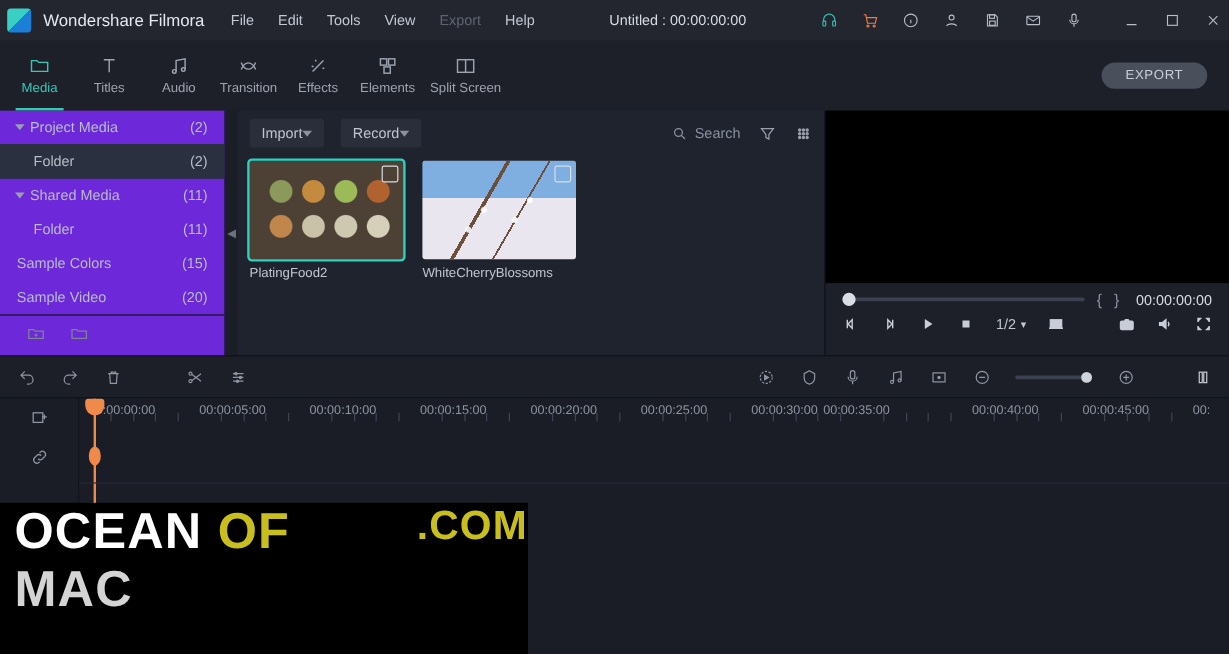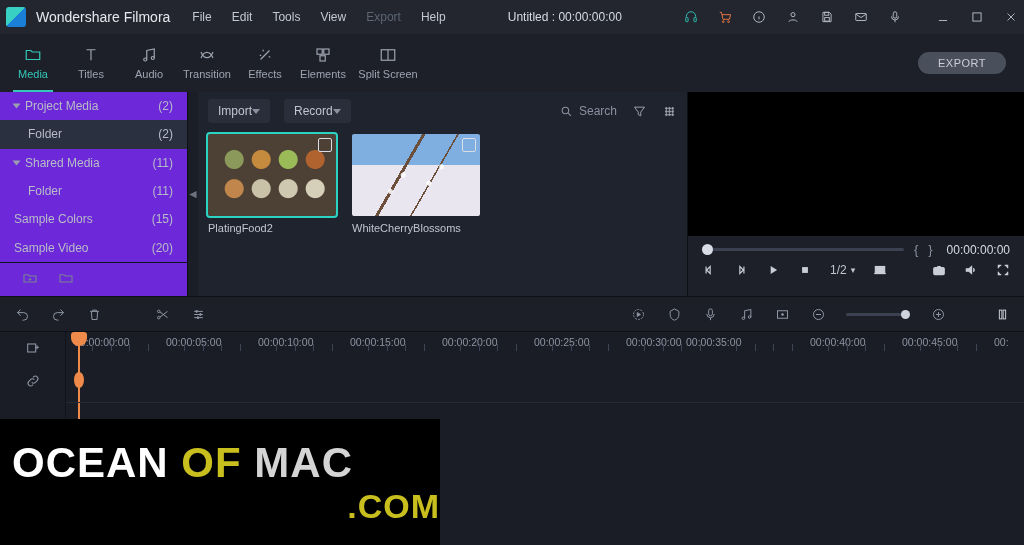--- a/index.html
+++ b/index.html
@@ -98,21 +98,21 @@
   .tl-left svg{width:16px;height:16px;stroke:#8f95a3;fill:none;stroke-width:1.6}
   .tl-body{flex:1;position:relative;overflow:hidden}
   .ruler{height:24px;position:relative;color:#8d93a1;font-size:10.5px}
   .ruler .tk{position:absolute;top:4px}
   .ruler .mn{position:absolute;top:12px;width:1px;height:7px;background:#3e4453}
   .playhead{position:absolute;left:12px;top:0;width:2px;height:170px;background:#ef8a4a}
   .playhead::before{content:"";position:absolute;left:-7px;top:0;width:16px;height:14px;background:#ef8a4a;border-radius:3px 3px 8px 8px}
   .playhead::after{content:"";position:absolute;left:-4px;top:40px;width:10px;height:16px;background:#ef8a4a;border-radius:50%}
   .hline{position:absolute;left:0;right:0;top:70px;height:1px;background:#262a35}
   
-  .wm{position:absolute;left:0;bottom:0;width:440px;height:126px;background:#000;display:flex;flex-direction:column;justify-content:center;padding-left:12px;font-family:Arial,Helvetica,sans-serif;font-weight:900;letter-spacing:1px}
+  .wm{position:absolute;left:0;bottom:0;width:440px;height:126px;background:#000;display:flex;flex-direction:row;justify-content:center;padding-left:12px;font-family:Arial,Helvetica,sans-serif;font-weight:900;letter-spacing:1px}
   .wm .r1 span{font-size:42px}
   .wm .w{color:#fff}.wm .y{color:#c8bf1f}.wm .g{color:#d4d4d4}
   .wm .r2{text-align:right;color:#c8bf1f;font-size:34px;font-weight:900}
 </style>
 </head>
 <body>
 
 <div class="titlebar">
   <div class="logo"></div>
   <div class="brand">Wondershare Filmora</div>

